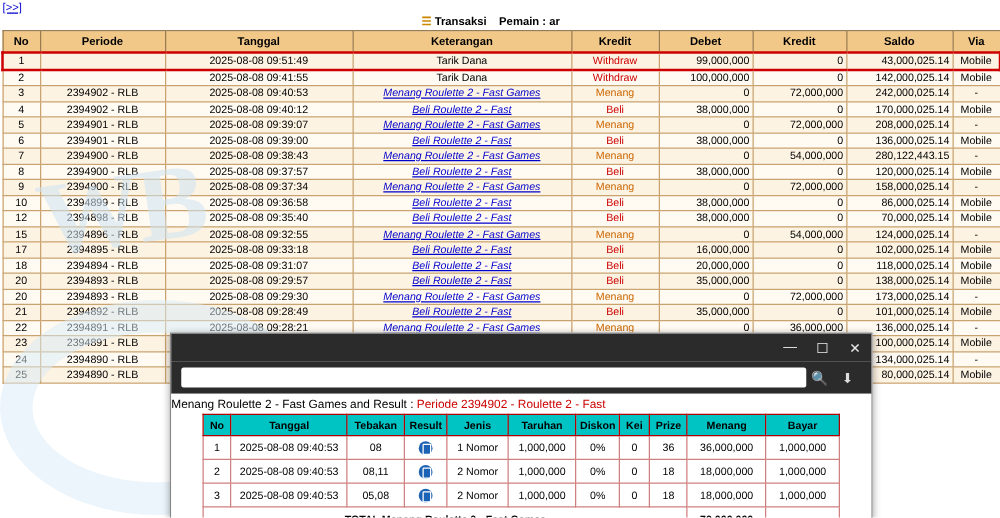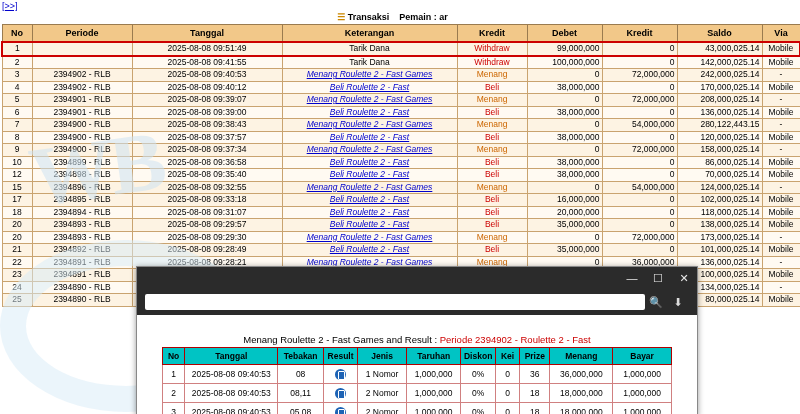--- a/index.html
+++ b/index.html
@@ -29,21 +29,21 @@
   .bottom-links{text-align:center;padding:3px 0 0 0;}
   .bottom-links a{color:#0000cc;font-size:9px;text-decoration:underline;margin:0 8px;}
   
   .popup{position:absolute;left:136px;top:266px;width:560px;height:148px;background:#ffffff;border:1px solid #888;box-shadow:0 1px 6px rgba(0,0,0,.4);}
   .popup-title{height:22px;background:#2b2b2b;display:flex;align-items:center;justify-content:flex-end;}
   .popup-title .btn{width:26px;height:22px;color:#e8e8e8;font-size:11px;display:flex;align-items:center;justify-content:center;}
   .popup-sub{height:26px;background:#2b2b2b;display:flex;align-items:center;padding:0 8px;}
   .addrbar{flex:1;height:16px;background:#ffffff;border-radius:2px;}
   .popup-sub .ico{width:22px;height:20px;color:#dcdcdc;display:flex;align-items:center;justify-content:center;font-size:11px;}
   .popup-body{background:#fff;height:100px;position:relative;padding:2px 0 0 0;}
-  .phdr{text-align:center;font-size:9.5px;padding:1px 0 2px 0;margin-top:16px;}
+  .phdr{font-size:9.5px;padding:1px 0 2px 0;}
   .phdr .red{color:#cc0000;}
   table.detail{border-collapse:collapse;margin:0 auto;width:510px;table-layout:fixed;border:1px solid #cc0000;}
   table.detail th{background:#00c4c4;border:1px solid #b00000;font-size:8.5px;height:14px;font-weight:bold;}
   table.detail td{border:1px solid #d08080;font-size:8.5px;height:16px;text-align:center;background:#fff;}
   table.detail td.tot{font-weight:bold;text-align:center;}
   .circ{display:inline-block;width:11px;height:11px;border-radius:50%;background:#1d63b5;vertical-align:middle;position:relative;}
   .circ:after{content:"";position:absolute;left:3px;top:2px;width:5px;height:7px;border:1px solid #fff;border-radius:1px;}
 </style>
 </head>
 <body>

